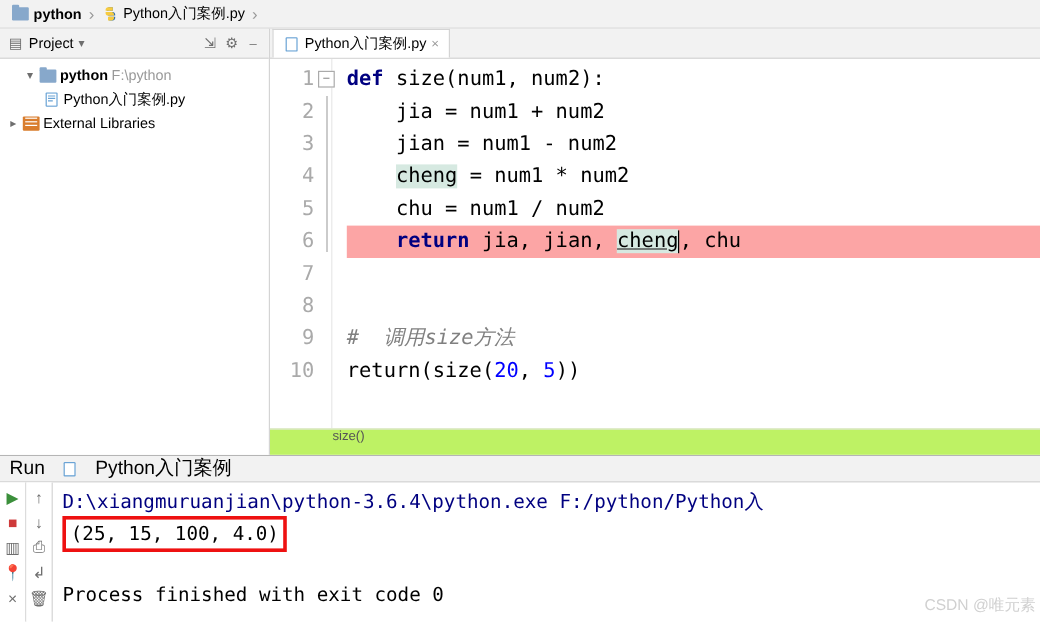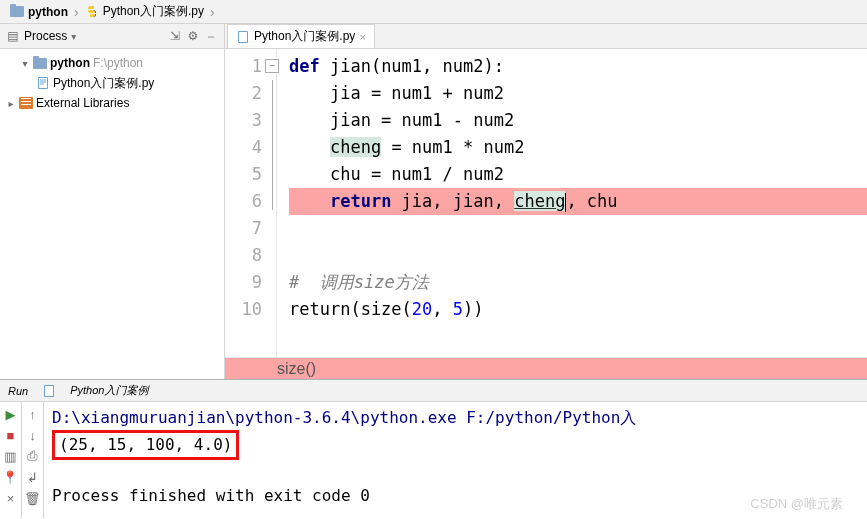--- a/index.html
+++ b/index.html
@@ -43,37 +43,37 @@
 .kw { color: #000080; font-weight: bold; }
 .num { color: #0000ff; }
 .cmt { color: #808080; font-style: italic; }
 .underline-teal { background: #d6e9e1; }
 .caret-word { text-decoration: underline; text-decoration-color: #333; }
 .caret-line { display: inline-block; width: 0; border-left: 1px solid #000; height: 19px; vertical-align: middle; }
 .gutter-mark { position: absolute; left: -24px; width: 14px; height: 14px; top: 6px; }
 .gutter-mark.minus { border: 1px solid #aaa; color: #888; font-size: 10px; line-height: 11px; text-align: center; background: #fff; }
 .gutter-mark.bar { border-left: 1px solid #aaa; height: 130px; left: -17px; top: 0; }
 
-.crumb-bar { height: 22px; background: #fca5a5; border-top: 1px solid #e4e4e4; display: flex; align-items: center; padding-left: 52px; font-size: 16px; color: #555; }
+.crumb-bar { height: 22px; background: #bef264; border-top: 1px solid #e4e4e4; display: flex; align-items: flex-start; padding-left: 52px; font-size: 11px; color: #555; }
 
 .run-panel { border-top: 1px solid #b5b5b5; background: #fff; height: 139px; display: flex; flex-direction: column; }
-.run-header { height: 22px; background: #f2f2f2; border-bottom: 1px solid #d4d4d4; display: flex; align-items: center; padding: 0 8px; gap: 14px; font-size: 11px; font-style: italic; }
+.run-header { height: 22px; background: #f2f2f2; border-bottom: 1px solid #d4d4d4; display: flex; align-items: center; padding: 0 8px; gap: 14px; font-size: 16px; }
 .run-body { flex: 1; display: flex; }
 .run-gutter1 { width: 22px; border-right: 1px solid #d4d4d4; background: #fff; display: flex; flex-direction: column; align-items: center; padding-top: 4px; gap: 5px; }
 .run-gutter2 { width: 22px; border-right: 1px solid #d4d4d4; background: #fff; display: flex; flex-direction: column; align-items: center; padding-top: 4px; gap: 5px; }
 .rg-icon { width: 16px; height: 16px; display: flex; align-items: center; justify-content: center; font-size: 13px; color: #6e6e6e; }
 .play { color: #3b8f3b; }
 .stop { color: #ce3a3a; }
 .console { flex: 1; font-family: "Consolas", monospace; font-size: 16px; line-height: 24px; padding: 4px 8px; color: #000; overflow: hidden; }
 .console .path { color: #000080; white-space: nowrap; }
 .console .result { color: #000; display: inline-block; }
 .console .exit { color: #000; }
 .red-box { border: 3px solid #e11; padding: 0 4px; display: inline-block; }
 
-.watermark { position: absolute; bottom: 6px; right: 24px; color: #d0d0d0; font-size: 13px; pointer-events: none; }
+.watermark { position: absolute; bottom: 6px; right: 4px; color: #d0d0d0; font-size: 13px; pointer-events: none; }
 </style>
 </head>
 <body>
 
 <div class="breadcrumb">
   <div class="crumb">
     <span class="folder-icon"></span>
     <b>python</b>
   </div>
   <span class="sep">›</span>
@@ -88,21 +88,21 @@
     <span>Python入门案例.py</span>
   </div>
   <span class="sep">›</span>
 </div>
 
 <div class="main-row">
 
   <div class="left-panel">
     <div class="project-header">
       <span class="hdr-icon">▤</span>
-      <span>Process</span>
+      <span>Project</span>
       <span style="color:#6e6e6e;font-size:10px">▾</span>
       <span class="spacer"></span>
       <span class="hdr-icon">⇲</span>
       <span class="hdr-icon">⚙</span>
       <span class="hdr-icon">⎯</span>
     </div>
     <div class="project-tree">
       <div class="tree-row indent1">
         <span class="tree-arrow">▾</span>
         <span class="folder-icon"></span>
@@ -147,21 +147,21 @@
         <div>3</div>
         <div>4</div>
         <div>5</div>
         <div>6</div>
         <div>7</div>
         <div>8</div>
         <div>9</div>
         <div>10</div>
       </div>
       <div class="code-lines">
-        <div class="line"><span class="gutter-mark minus">−</span><span class="kw">def</span><span> jian(num1, num2):</span></div>
+        <div class="line"><span class="gutter-mark minus">−</span><span class="kw">def</span><span> size(num1, num2):</span></div>
         <div class="line"><span class="gutter-mark bar"></span><span>    jia = num1 + num2</span></div>
         <div class="line"><span>    jian = num1 - num2</span></div>
         <div class="line"><span>    </span><span class="underline-teal">cheng</span><span> = num1 * num2</span></div>
         <div class="line"><span>    chu = num1 / num2</span></div>
         <div class="line hl"><span>    </span><span class="kw">return</span><span> jia, jian, </span><span class="underline-teal caret-word">cheng</span><span class="caret-line"></span><span>, chu</span></div>
         <div class="line"></div>
         <div class="line"></div>
         <div class="line"><span class="cmt">#  调用size方法</span></div>
         <div class="line"><span>return(size(</span><span class="num">20</span><span>, </span><span class="num">5</span><span>))</span></div>
       </div>

